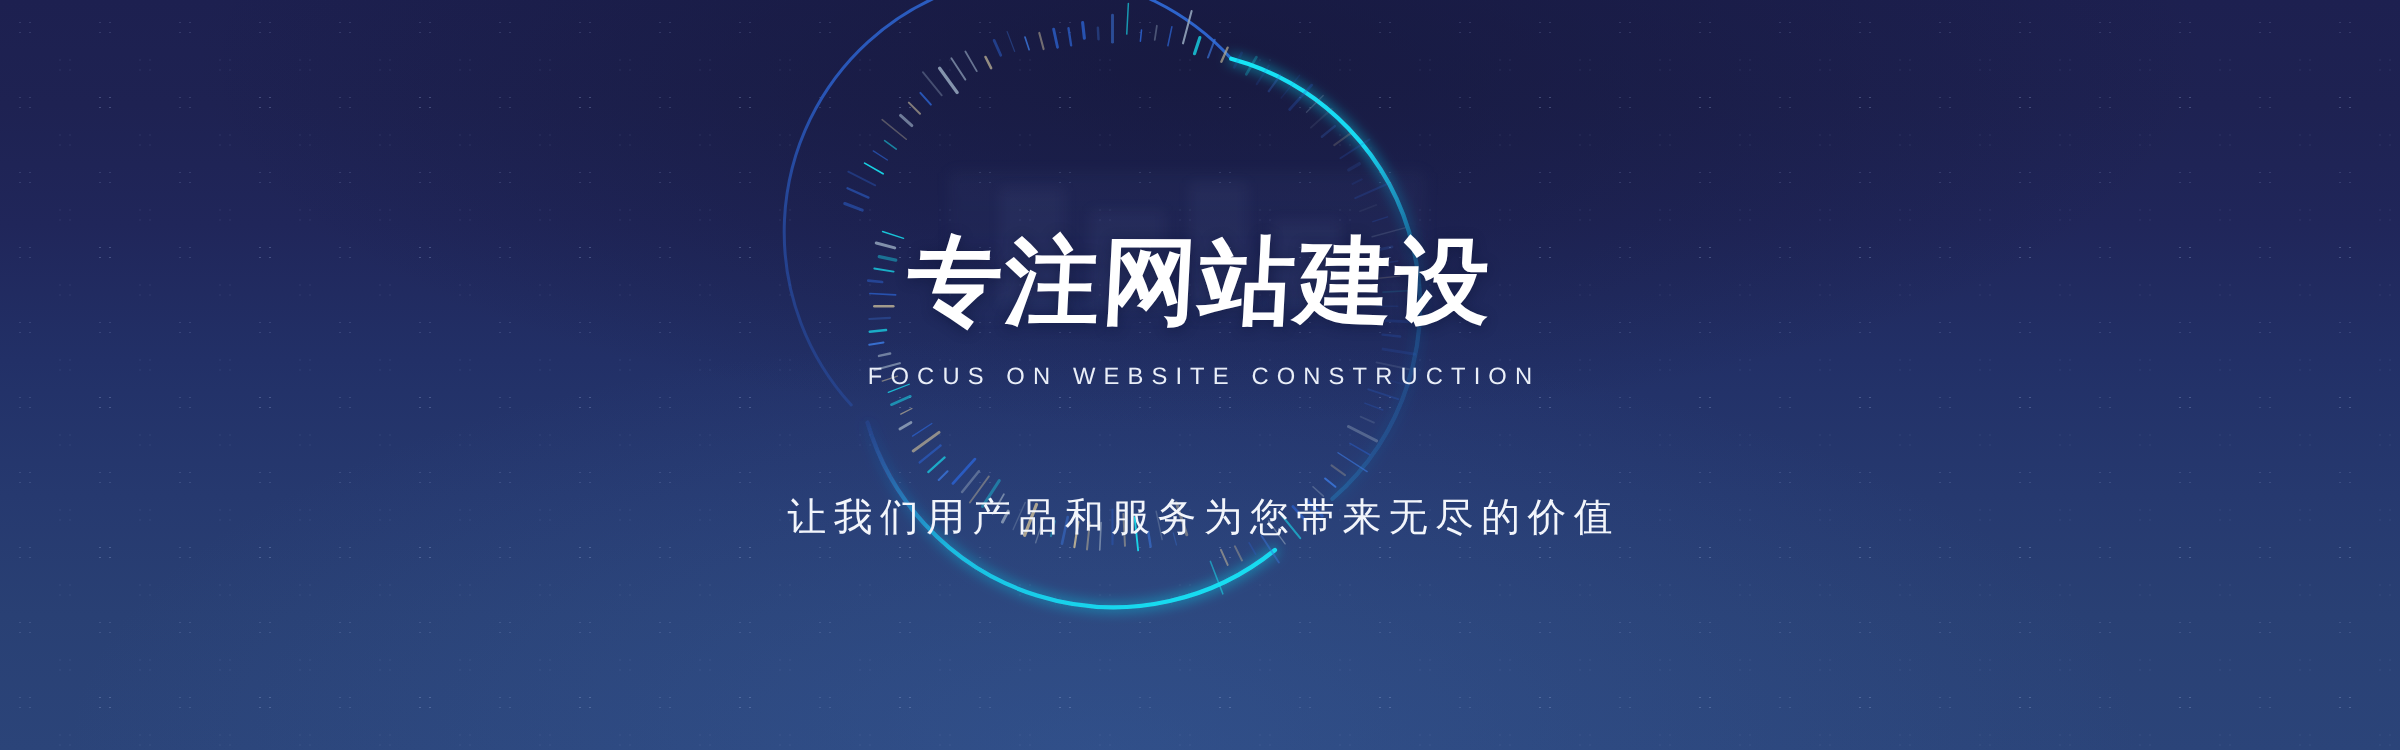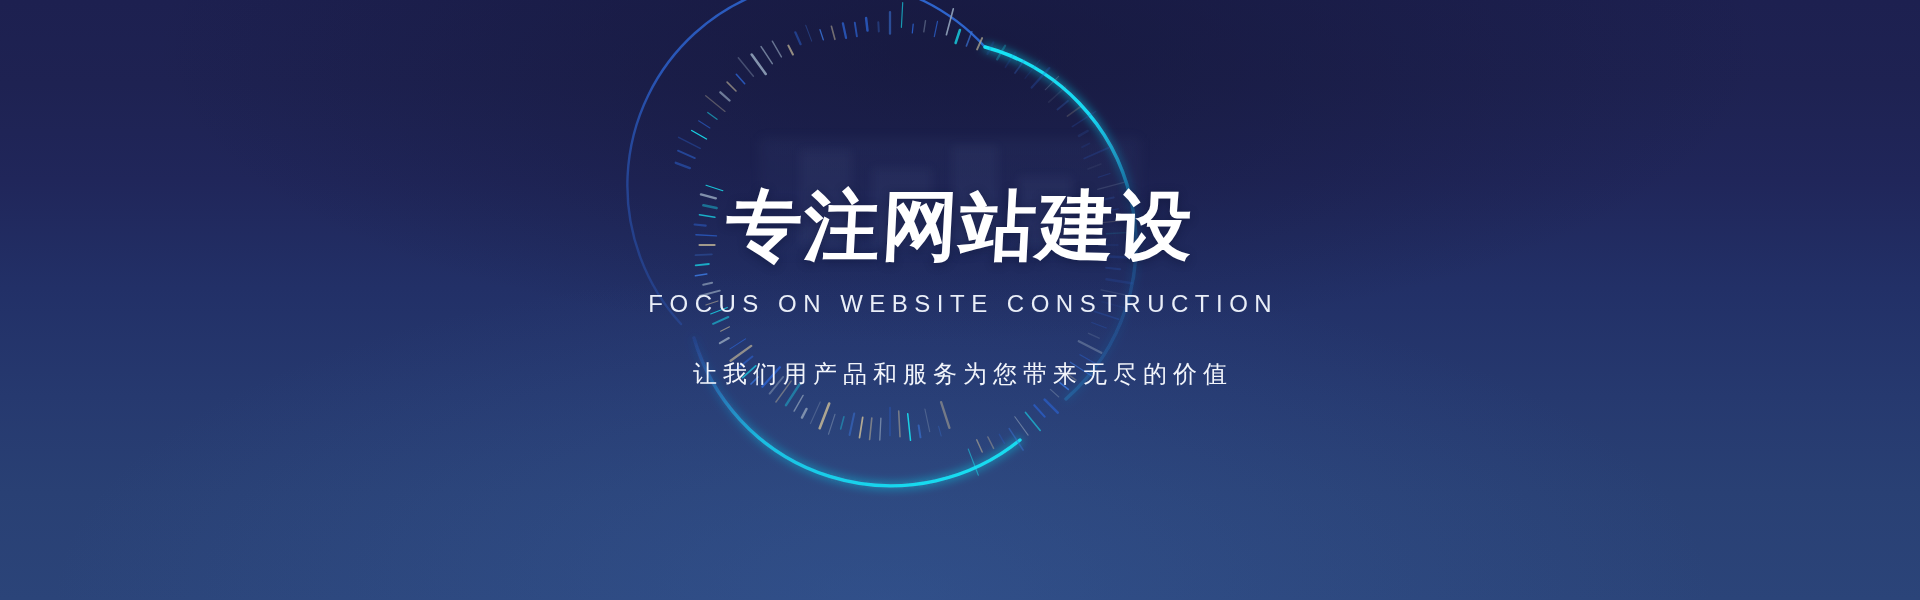--- a/index.html
+++ b/index.html
@@ -106,34 +106,34 @@
     letter-spacing: 2px;
     transform: skewX(-3deg);
     text-shadow: 0 2px 10px rgba(10,18,48,0.45);
     white-space: nowrap;
   }
   .subline {
     position: absolute;
     top: 292px;
     left: 0;
     width: 1920px;
-    font-size: 24px;
+    font-size: 19px;
     line-height: 1;
     font-weight: 400;
     color: #e9eef8;
     letter-spacing: 6.5px;
     text-indent: 6.5px;
     white-space: nowrap;
   }
   .tagline {
     position: absolute;
-    top: 362px;
+    top: 398px;
     left: 0;
     width: 1920px;
-    font-size: 24px;
+    font-size: 31px;
     line-height: 1;
     font-weight: 400;
     color: #f2f5fb;
     letter-spacing: 6px;
     text-indent: 6px;
     white-space: nowrap;
   }
 </style>
 </head>
 <body>

